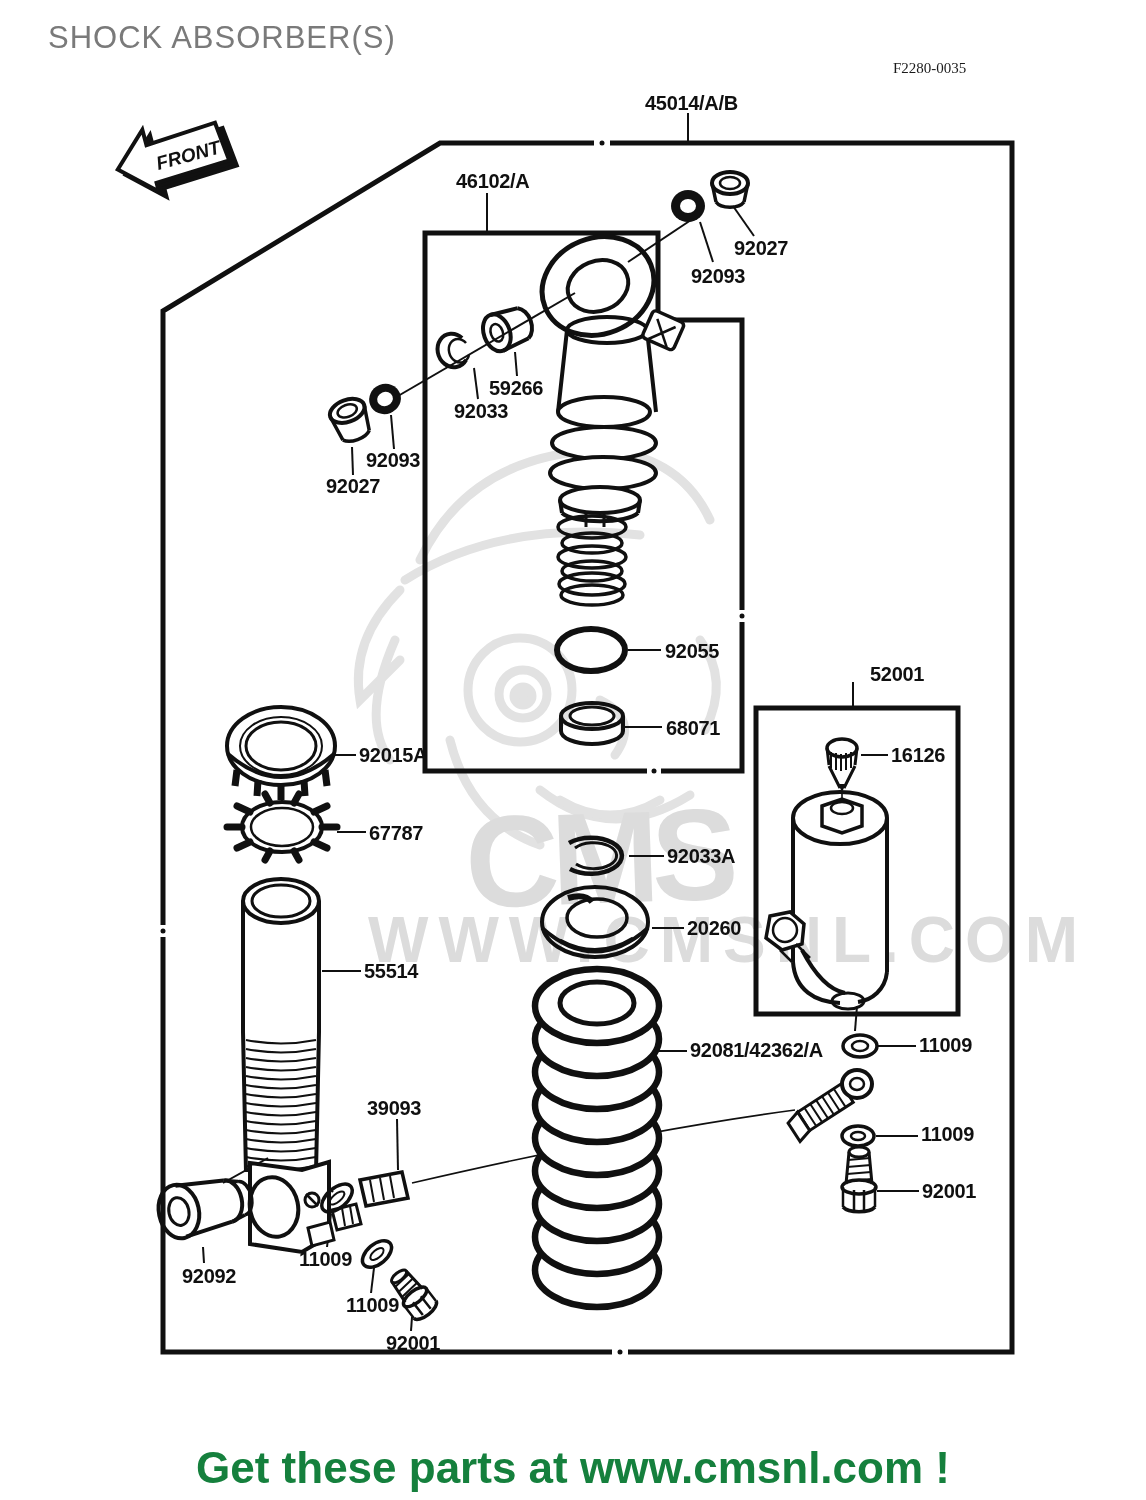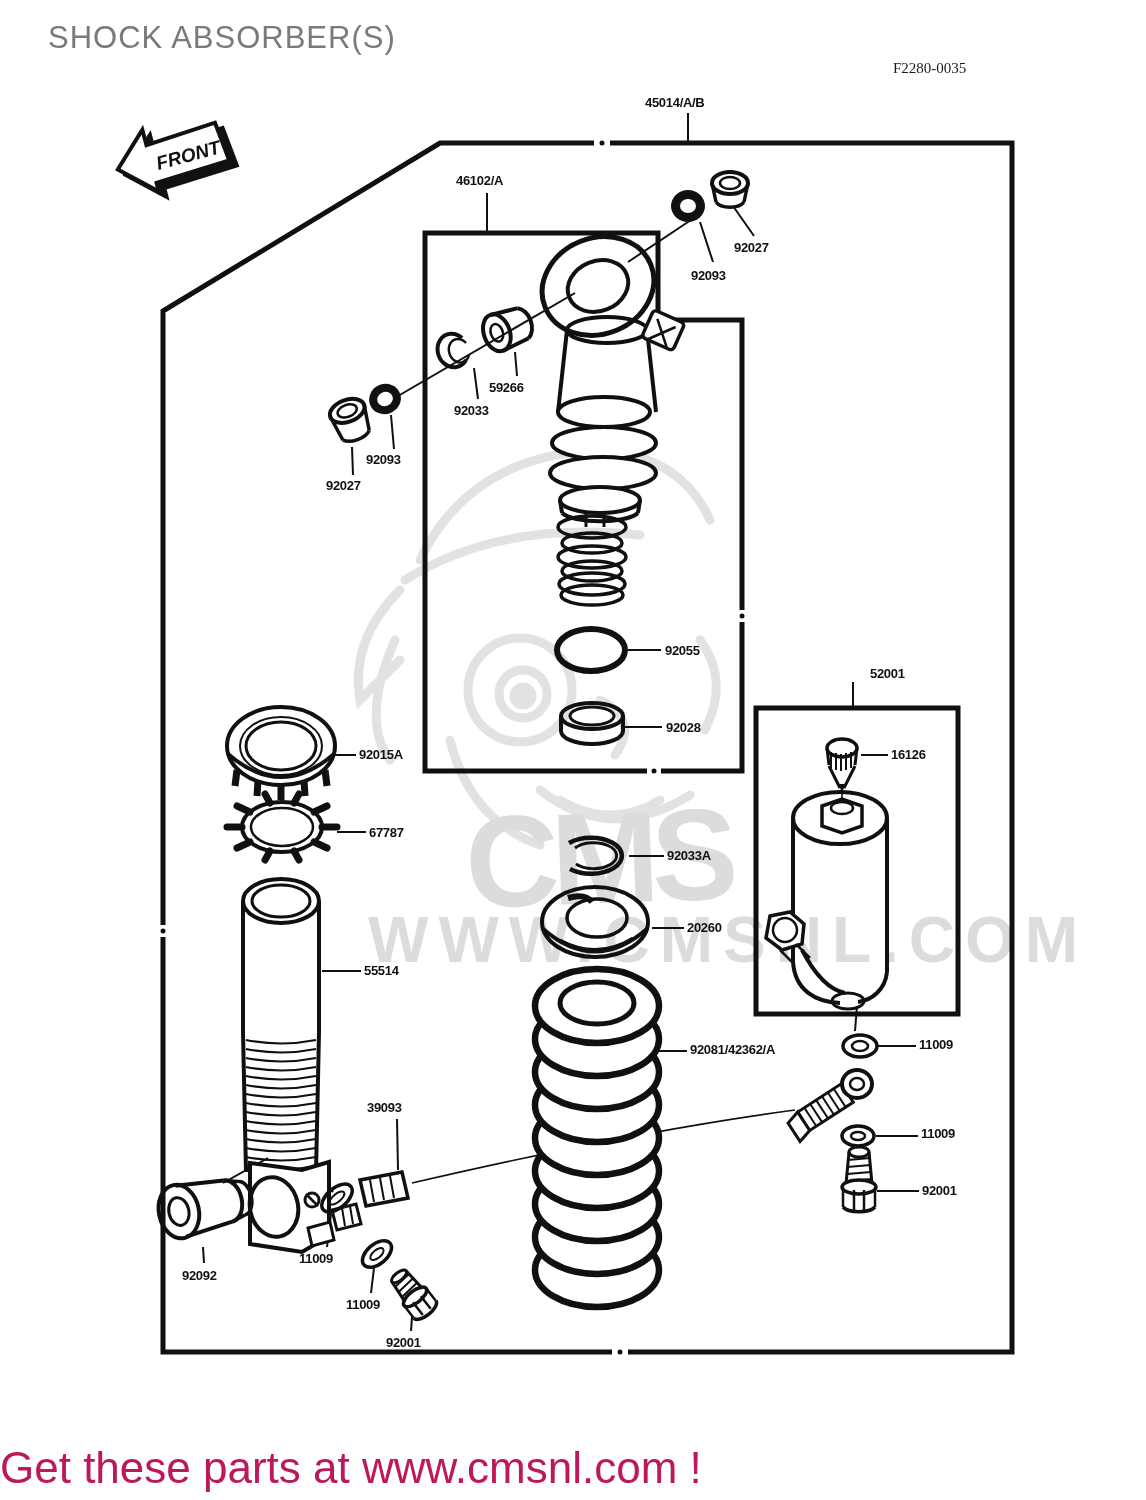--- a/index.html
+++ b/index.html
@@ -3,24 +3,24 @@
 <meta charset="utf-8">
 <style>
   html,body{margin:0;padding:0;background:#fff;}
   .stage{position:relative;width:1146px;height:1500px;background:#ffffff;overflow:hidden;
          font-family:"Liberation Sans",sans-serif;}
   .stage svg{position:absolute;left:0;top:0;}
   .page-title{position:absolute;left:20px;top:20px;font-size:31px;color:#7a7a7a;
               letter-spacing:1px;white-space:nowrap;margin-left:28px;}
   .fig-code{position:absolute;left:893px;top:60px;font-family:"Liberation Serif",serif;
             font-size:15px;color:#1a1a1a;white-space:nowrap;}
-  .plabel{position:absolute;font-weight:bold;font-size:13px;color:#101010;
+  .plabel{position:absolute;font-weight:bold;font-size:20px;color:#101010;
           letter-spacing:-0.3px;white-space:nowrap;line-height:22px;}
-  .footer-banner{position:absolute;left:0;width:100%;top:1443px;text-align:left;
-                 font-size:44px;color:#be185d;white-space:nowrap;}
+  .footer-banner{position:absolute;left:0;width:100%;top:1443px;text-align:center;
+                 font-size:44px;color:#15803d;white-space:nowrap;font-weight:bold;}
   .wm-text{font-weight:bold;fill:#dcdcdc;}
 </style>
 </head>
 <body>
 
 <div class="stage">
 
 <svg width="1146" height="1500" viewBox="0 0 1146 1500">
 
   <g stroke="#e2e2e2" stroke-width="9" fill="none" stroke-linecap="round">
@@ -351,21 +351,21 @@
 
   <div class="plabel" style="left:645px;top:92px">45014/A/B</div>
   <div class="plabel" style="left:456px;top:170px">46102/A</div>
   <div class="plabel" style="left:734px;top:237px">92027</div>
   <div class="plabel" style="left:691px;top:265px">92093</div>
   <div class="plabel" style="left:489px;top:377px">59266</div>
   <div class="plabel" style="left:454px;top:400px">92033</div>
   <div class="plabel" style="left:366px;top:449px">92093</div>
   <div class="plabel" style="left:326px;top:475px">92027</div>
   <div class="plabel" style="left:665px;top:640px">92055</div>
-  <div class="plabel" style="left:666px;top:717px">92028</div>
+  <div class="plabel" style="left:666px;top:717px">68071</div>
   <div class="plabel" style="left:870px;top:663px">52001</div>
   <div class="plabel" style="left:891px;top:744px">16126</div>
   <div class="plabel" style="left:359px;top:744px">92015A</div>
   <div class="plabel" style="left:369px;top:822px">67787</div>
   <div class="plabel" style="left:667px;top:845px">92033A</div>
   <div class="plabel" style="left:687px;top:917px">20260</div>
   <div class="plabel" style="left:364px;top:960px">55514</div>
   <div class="plabel" style="left:690px;top:1039px">92081/42362/A</div>
   <div class="plabel" style="left:367px;top:1097px">39093</div>
   <div class="plabel" style="left:182px;top:1265px">92092</div>

